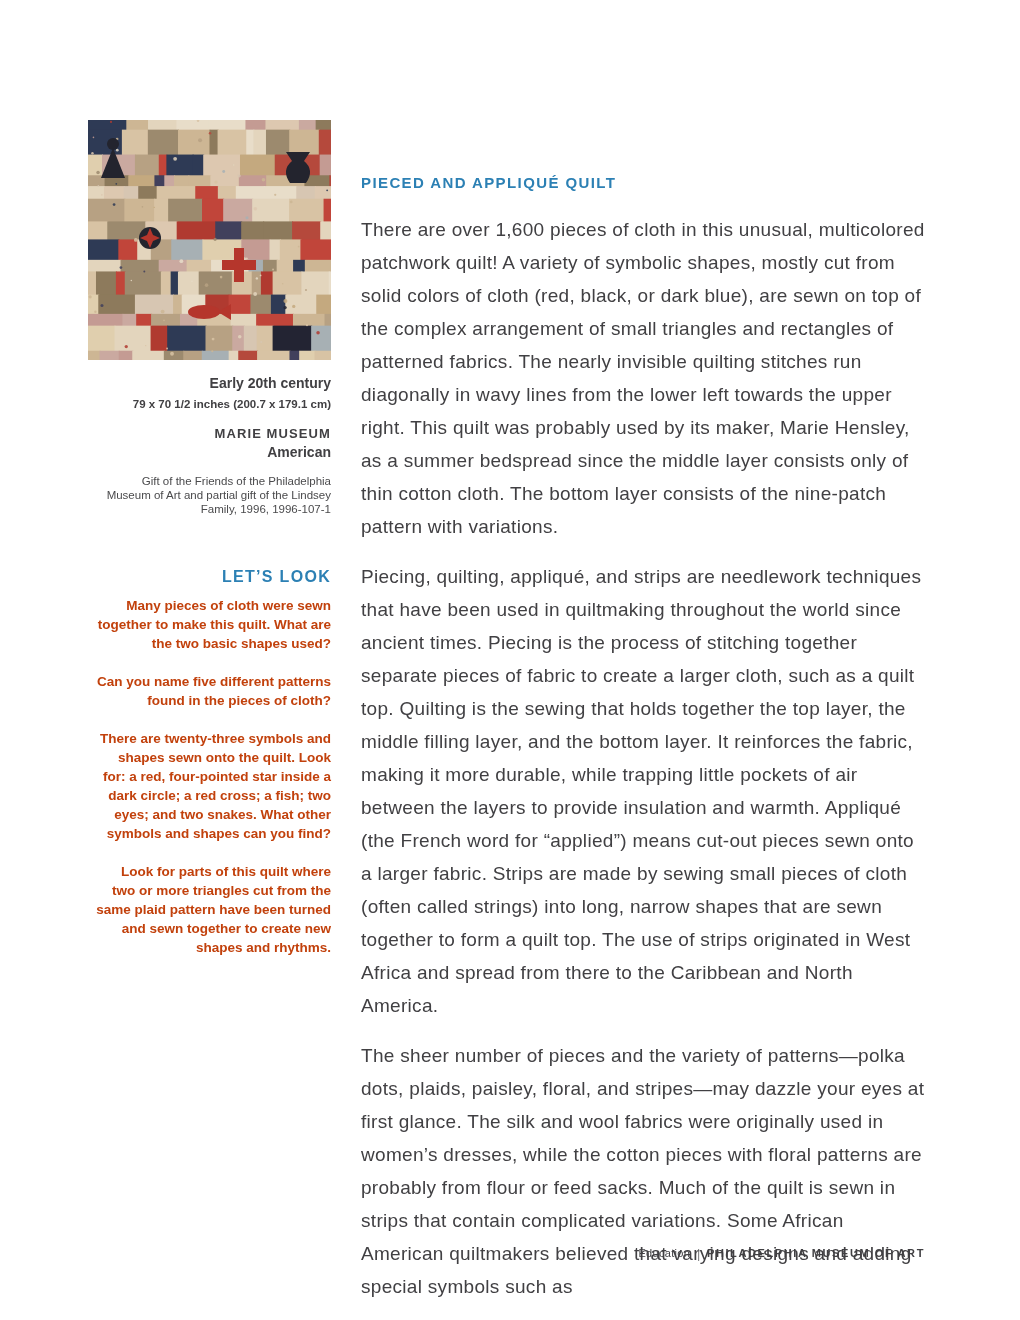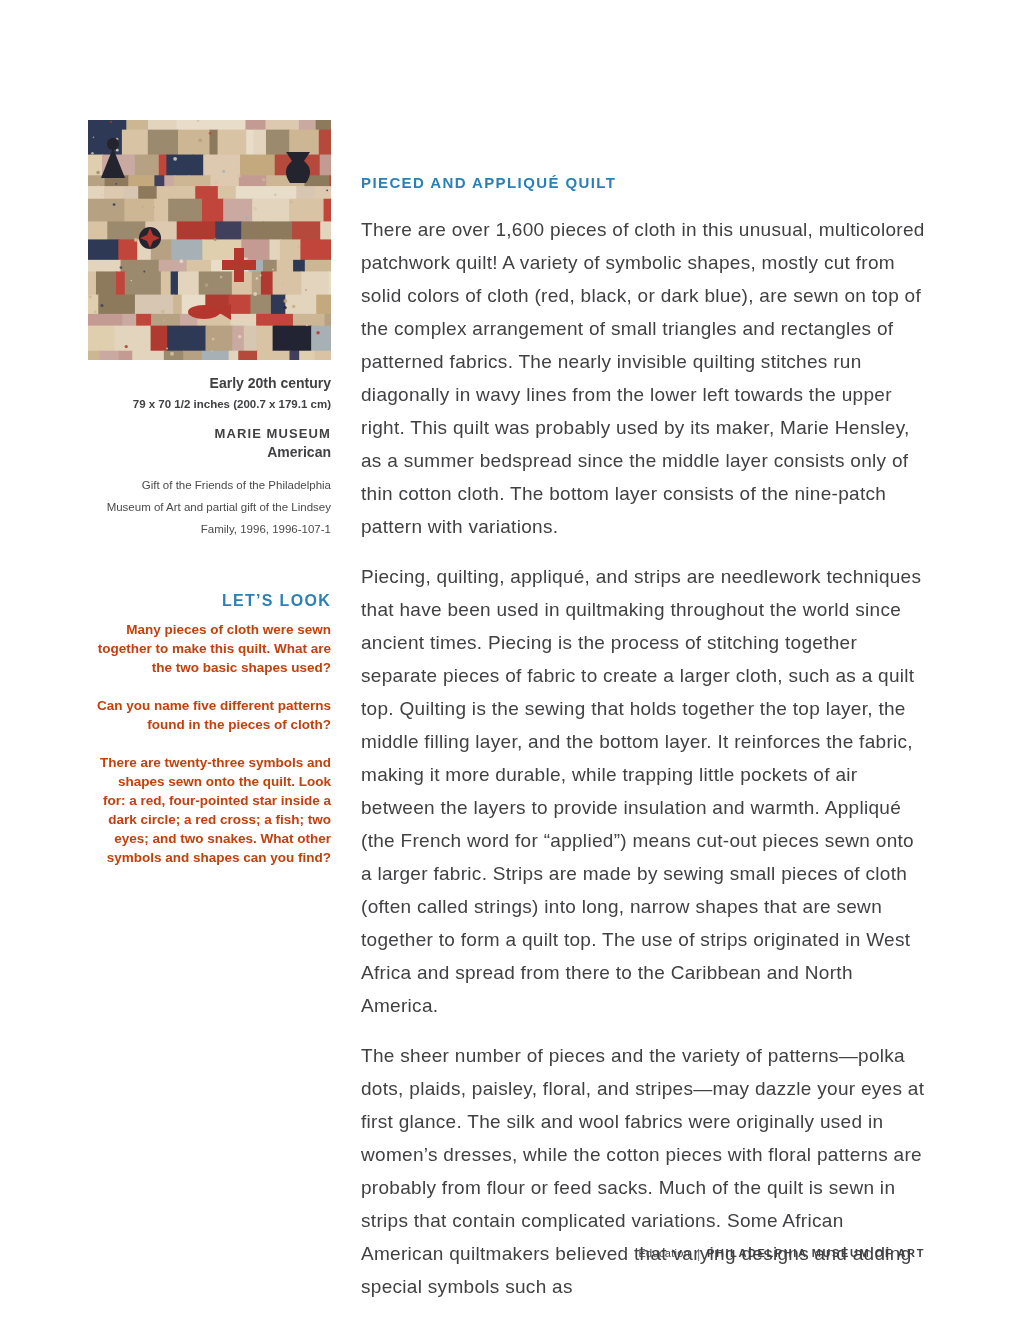--- a/index.html
+++ b/index.html
@@ -46,21 +46,21 @@
   }
   .cap-artist {
     font-size:13px; font-weight:700;
     letter-spacing:1.1px;
     line-height:18.5px;
     margin-top:13px;
     color:#414043;
   }
   .cap-credit {
     font-size:11.5px; font-weight:400;
-    line-height:22px; margin-top:12px;
+    line-height:14px; margin-top:12px;
     color:#4a4a4c;
   }
   .lets-look { margin-top:52px; }
   .lets-look-heading {
     font-size:16px; font-weight:700;
     letter-spacing:1.3px;
     color:#2c80b4;
     margin-bottom:10px;
   }
   .question {
@@ -347,20 +347,21 @@
       <div class="cap-artist">MARIE MUSEUM</div>
       <div class="cap-line">American</div>
       <div class="cap-credit">Gift of the Friends of the Philadelphia Museum of Art and partial gift of the Lindsey Family, 1996, 1996-107-1</div>
     </div>
 
     <div class="lets-look">
       <div class="lets-look-heading">LET’S LOOK</div>
       <p class="question">Many pieces of cloth were sewn together to make this quilt. What are the two basic shapes used?</p>
       <p class="question">Can you name five different patterns found in the pieces of cloth?</p>
       <p class="question">There are twenty-three symbols and shapes sewn onto the quilt. Look for: a red, four-pointed star inside a dark circle; a red cross; a fish; two eyes; and two snakes. What other symbols and shapes can you find?</p>
+      <p class="question">Look for parts of this quilt where two or more triangles cut from the same plaid pattern have been turned and sewn together to create new shapes and rhythms.</p>
     </div>
 
   </div>
 
   <div class="main-col">
     <h1 class="title">PIECED AND APPLIQUÉ QUILT</h1>
     <p class="body-para">There are over 1,600 pieces of cloth in this unusual, multicolored patchwork quilt! A variety of symbolic shapes, mostly cut from solid colors of cloth (red, black, or dark blue), are sewn on top of the complex arrangement of small triangles and rectangles of patterned fabrics. The nearly invisible quilting stitches run diagonally in wavy lines from the lower left towards the upper right. This quilt was probably used by its maker, Marie Hensley, as a summer bedspread since the middle layer consists only of thin cotton cloth. The bottom layer consists of the nine-patch pattern with variations.</p>
     <p class="body-para">Piecing, quilting, appliqué, and strips are needlework techniques that have been used in quiltmaking throughout the world since ancient times. Piecing is the process of stitching together separate pieces of fabric to create a larger cloth, such as a quilt top. Quilting is the sewing that holds together the top layer, the middle filling layer, and the bottom layer. It reinforces the fabric, making it more durable, while trapping little pockets of air between the layers to provide insulation and warmth. Appliqué (the French word for “applied”) means cut-out pieces sewn onto a larger fabric. Strips are made by sewing small pieces of cloth (often called strings) into long, narrow shapes that are sewn together to form a quilt top. The use of strips originated in West Africa and spread from there to the Caribbean and North America.</p>
     <p class="body-para">The sheer number of pieces and the variety of patterns—polka dots, plaids, paisley, floral, and stripes—may dazzle your eyes at first glance. The silk and wool fabrics were originally used in women’s dresses, while the cotton pieces with floral patterns are probably from flour or feed sacks. Much of the quilt is sewn in strips that contain complicated variations. Some African American quiltmakers believed that varying designs and adding special symbols such as</p>
   </div>

